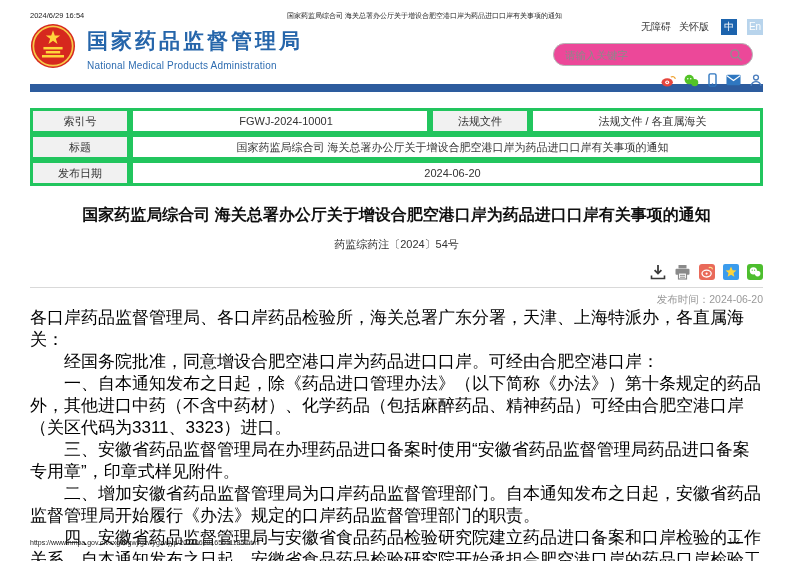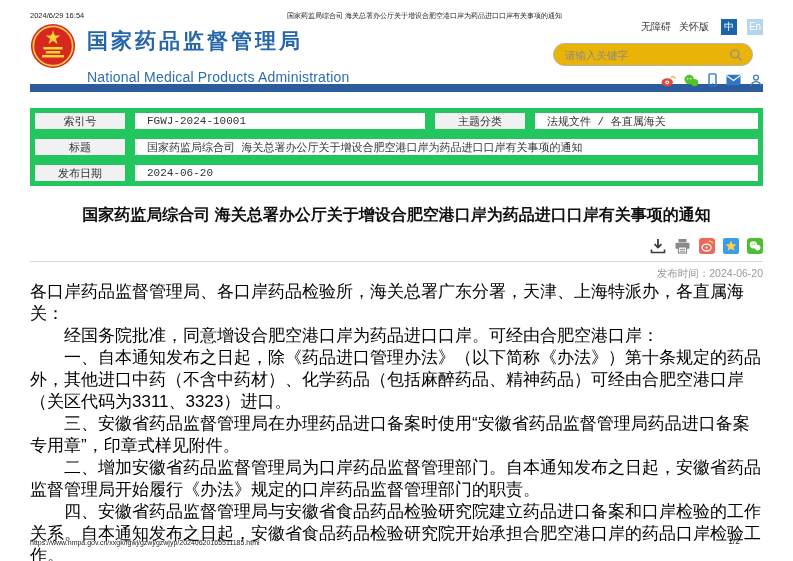--- a/index.html
+++ b/index.html
@@ -13,41 +13,41 @@
   .footer-page { position:absolute; right:32px; bottom:15px; font-size:8.5px; color:#222; }
 
   .content { position:absolute; left:30px; top:18px; width:733px; }
 
   
   .site-header { position:relative; height:62px; }
   .logo-row { display:flex; align-items:flex-start; }
   .emblem { width:46px; height:46px; margin-top:5px; flex:0 0 auto; }
   .names { margin-left:11px; margin-top:9px; }
   .site-name { color:#2565aa; font-size:21px; font-weight:bold; letter-spacing:3px; }
-  .site-name-en { color:#2f6db1; font-size:14px; margin-top:14px; letter-spacing:.2px; }
+  .site-name-en { color:#2f6db1; font-size:10px; margin-top:5px; letter-spacing:.2px; }
 
   .header-right { position:absolute; right:0; top:0; width:210px; }
   .top-links { display:flex; justify-content:flex-end; align-items:center; gap:8px; height:18px; }
   .top-link { font-size:10px; color:#333; cursor:pointer; }
   .lang-btn { width:16px; height:16px; font-size:10px; line-height:16px; text-align:center; color:#fff; cursor:pointer; }
   .lang-zh { background:#1c63ad; margin-left:4px; }
   .lang-en { background:#b8d4ec; margin-left:2px; }
-  .search-pill { margin-top:7px; width:200px; height:23px; border:1px solid #b5b5b5; border-radius:12px; display:flex; align-items:center; justify-content:space-between; padding:0 9px 0 11px; background:#eab308; }
+  .search-pill { margin-top:7px; width:200px; height:23px; border:1px solid #b5b5b5; border-radius:12px; display:flex; align-items:center; justify-content:space-between; padding:0 9px 0 11px; background:#ec4899; }
   .search-input { border:none; outline:none; width:150px; font-size:10.5px; color:#333; background:transparent; }
   .search-input::placeholder { color:#8a8a8a; }
   .social-row { display:flex; justify-content:flex-end; align-items:center; gap:8px; margin-top:7px; }
   .social-row svg { display:block; cursor:pointer; }
 
   .nav-bar { height:8px; background:#2d5c9e; margin-top:4px; }
 
   
   .info-table { width:733px; margin-top:16px; border-collapse:separate; border-spacing:0; font-size:11px; color:#333; table-layout:fixed; }
-  .info-table td { height:26px; border:5px solid #22c55e;font-family:Liberation Mono, monospace; }
+  .info-table td { height:26px; border:3px solid #22c55e; }
   .info-table td.lbl { background:#f1f1f1; text-align:center; width:100px; }
-  .info-table td.val { background:#fff; padding-left:12px; }
+  .info-table td.val { background:#fff; padding-left:12px;text-align:center; }
   .w300 { width:300px; } .w233 { width:233px; }
 
   
   .article-title { margin-top:19px; text-align:center; font-size:16px; font-weight:bold; color:#0f0f0f; }
   .doc-number { margin-top:11px; text-align:center; font-size:11px; color:#333; }
   .tools-row { margin-top:12px; display:flex; justify-content:flex-end; align-items:center; gap:8px; }
   .tools-row svg, .share-badge { display:block; cursor:pointer; }
   .divider { margin-top:7px; border:none; border-top:1px solid #d9d9d9; height:0; }
   .publish-line { margin-top:5px; text-align:right; font-size:10.5px; color:#999; }
 
@@ -127,35 +127,36 @@
       </div>
     </div>
 
     <div class="nav-bar"></div>
 
     <table class="info-table">
       <tbody>
           <tr>
         <td class="lbl">索引号</td>
         <td class="val w300">FGWJ-2024-10001</td>
-        <td class="lbl">主题分类</td>
+        <td class="lbl">法规文件</td>
         <td class="val w233">法规文件 / 各直属海关</td>
       </tr>
       <tr>
         <td class="lbl">标题</td>
         <td class="val" colspan="3">国家药监局综合司 海关总署办公厅关于增设合肥空港口岸为药品进口口岸有关事项的通知</td>
       </tr>
       <tr>
         <td class="lbl">发布日期</td>
         <td class="val" colspan="3">2024-06-20</td>
       </tr>
     </tbody>
       </table>
 
     <h1 class="article-title">国家药监局综合司 海关总署办公厅关于增设合肥空港口岸为药品进口口岸有关事项的通知</h1>
+    <div class="doc-number">药监综药注〔2024〕54号</div>
 
     <div class="tools-row">
       <svg width="16" height="16" viewBox="0 0 16 16">
         <path d="M8 1v8" stroke="#3a3a3a" stroke-width="1.8" fill="none"></path>
         <path d="M4.6 6.2L8 9.6l3.4-3.4" stroke="#3a3a3a" stroke-width="1.8" fill="none"></path>
         <path d="M1.5 11.5v3h13v-3" stroke="#3a3a3a" stroke-width="1.6" fill="none"></path>
       </svg>
       <svg width="17" height="16" viewBox="0 0 17 16">
         <rect x="4.5" y="1" width="8" height="3.4" fill="#8a8a8a"></rect>
         <rect x="1.5" y="4.8" width="14" height="6" rx="1" fill="#8a8a8a"></rect>

